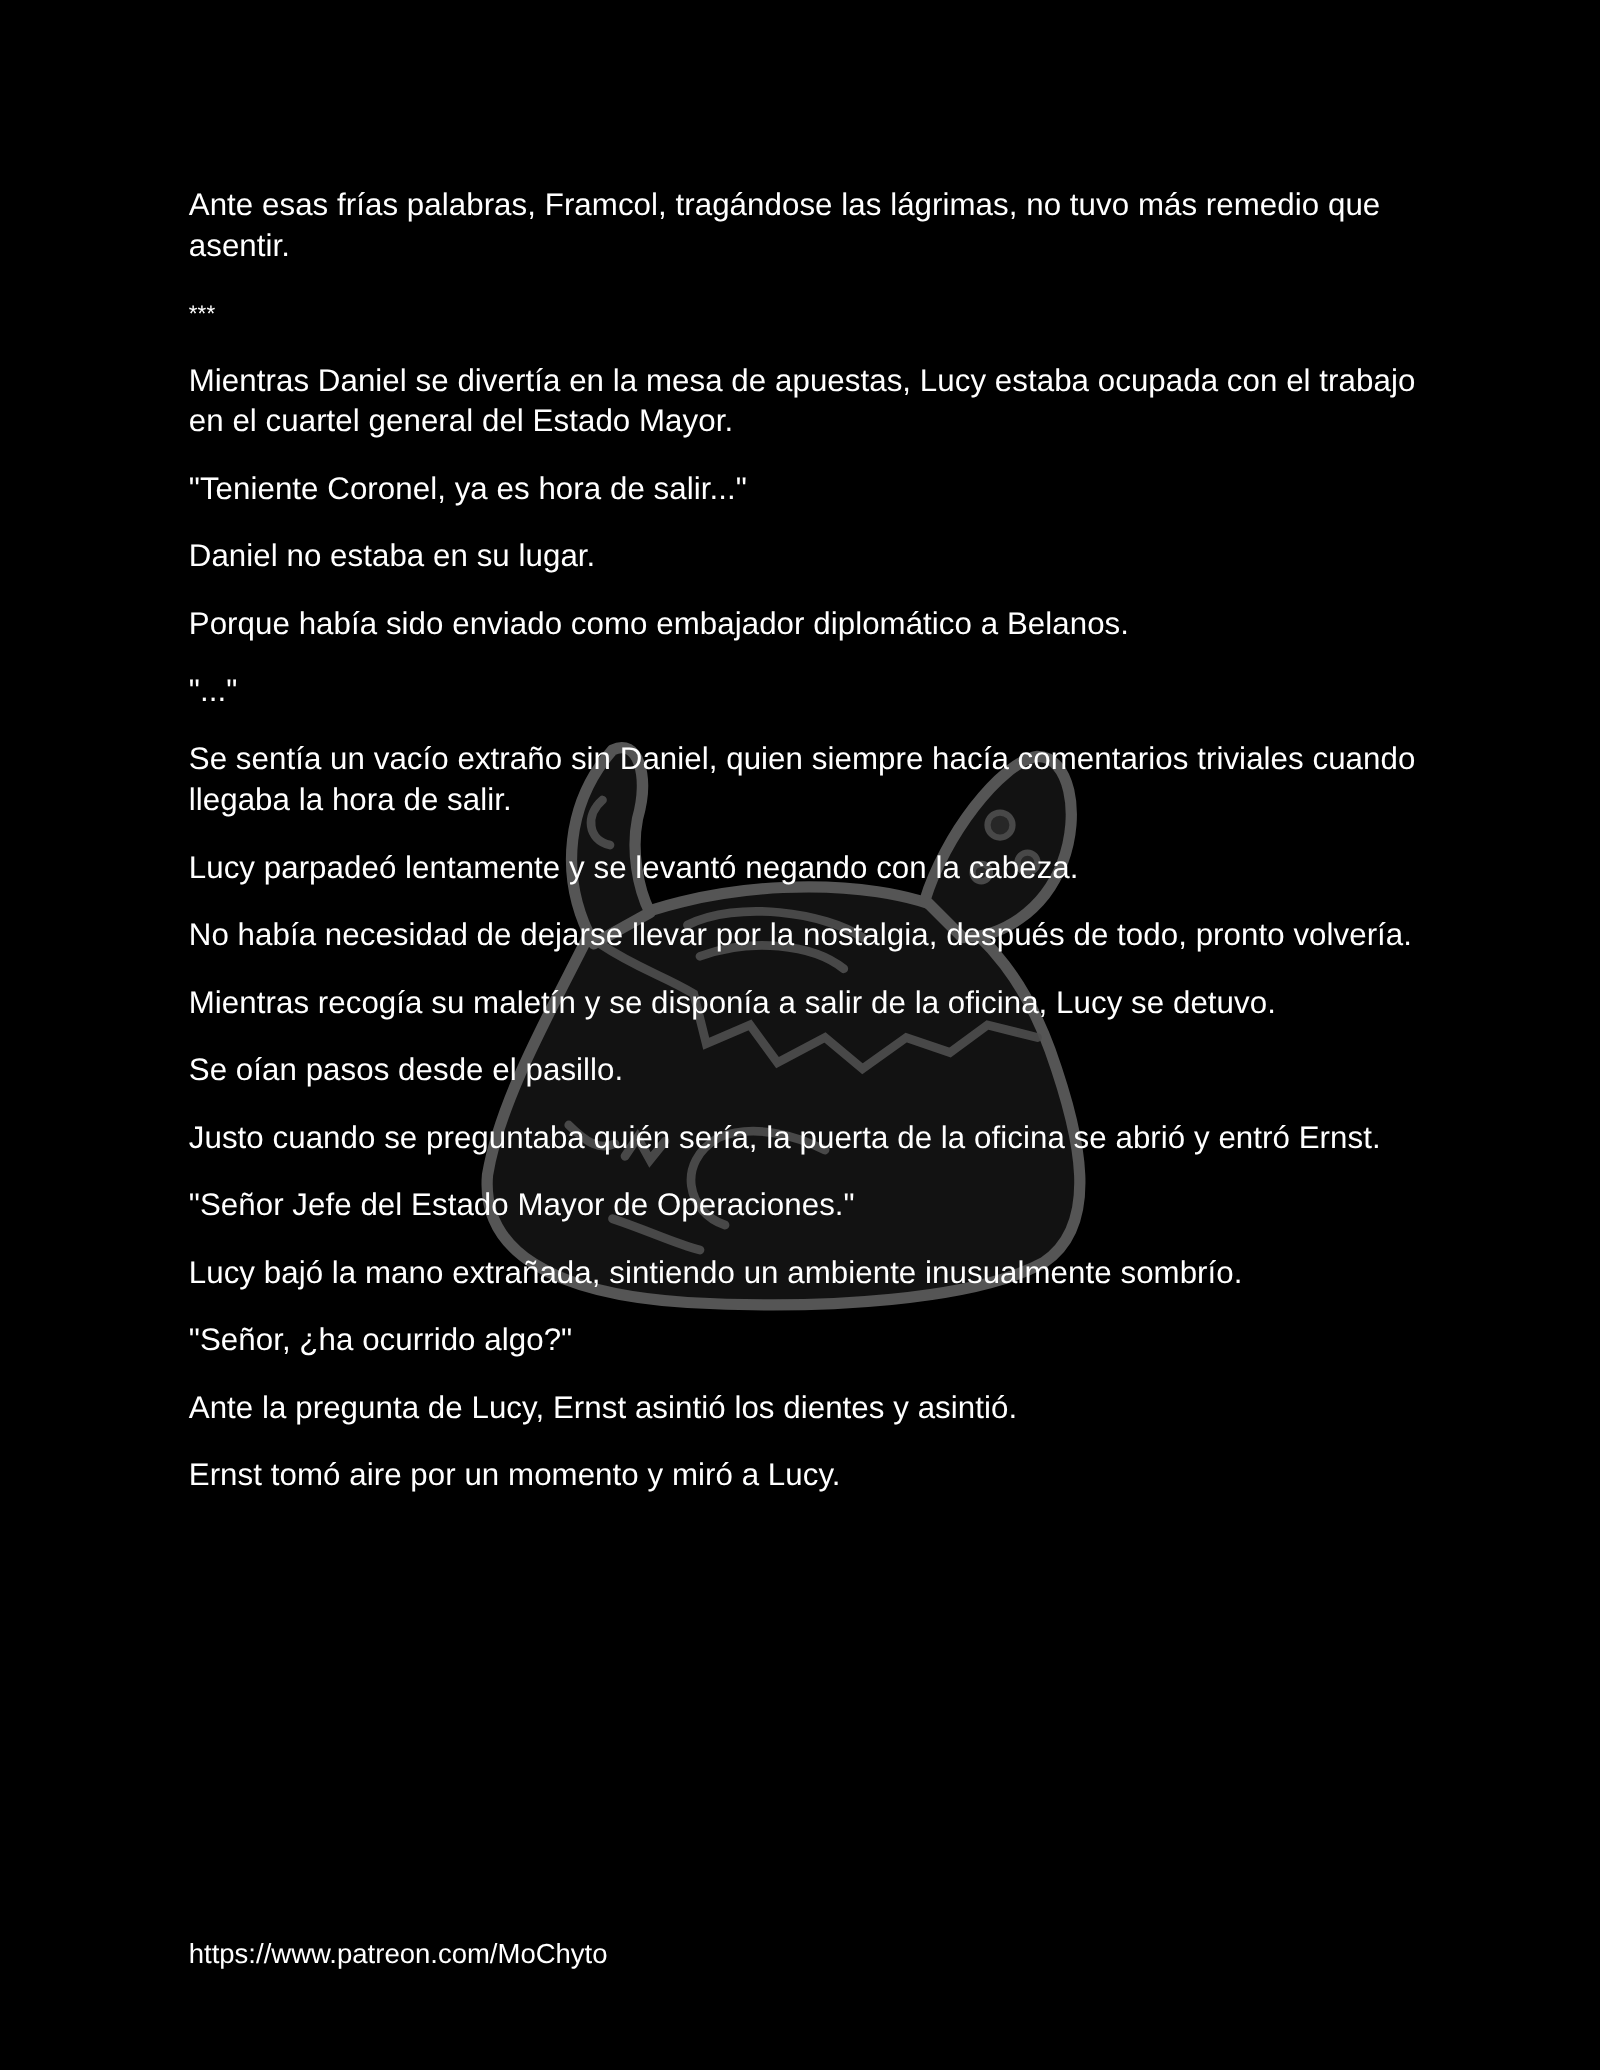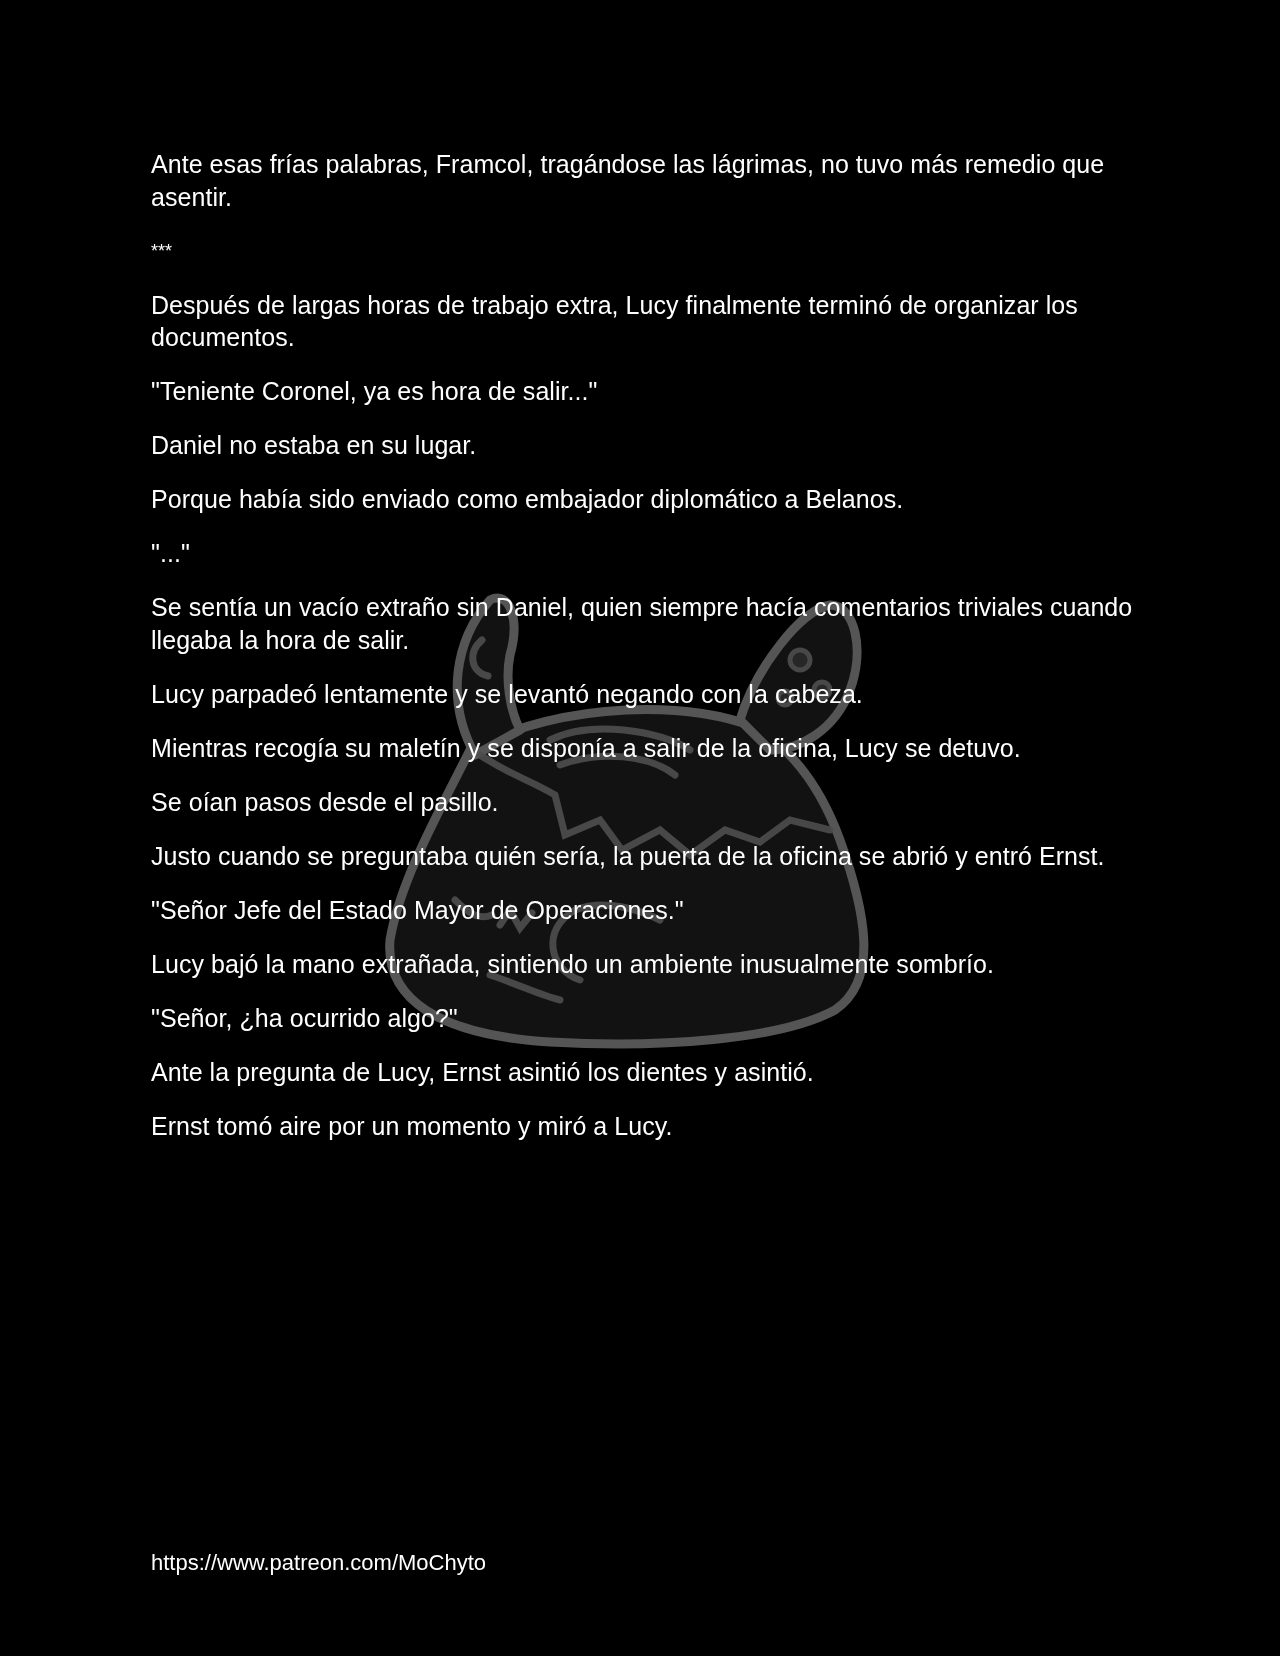--- a/index.html
+++ b/index.html
@@ -83,27 +83,28 @@
   <g fill="#2a2a2a" stroke="#4e4e4e" stroke-width="5" opacity="0.9">
     <circle cx="440" cy="80" r="10"></circle>
     <circle cx="462" cy="110" r="8"></circle>
     <circle cx="425" cy="118" r="7"></circle>
   </g>
 </svg>
 
 <main class="page">
   <p class="para">Ante esas frías palabras, Framcol, tragándose las lágrimas, no tuvo más remedio que asentir.</p>
   <p class="para sep">***</p>
-  <p class="para">Después de largas horas de trabajo extra, Lucy finalmente terminó de organizar los documentos.</p>
+  <p class="para">Mientras Daniel se divertía en la mesa de apuestas, Lucy estaba ocupada con el trabajo en el cuartel general del Estado Mayor.</p>
   <p class="para">"Teniente Coronel, ya es hora de salir..."</p>
   <p class="para">Daniel no estaba en su lugar.</p>
   <p class="para">Porque había sido enviado como embajador diplomático a Belanos.</p>
   <p class="para">"..."</p>
   <p class="para">Se sentía un vacío extraño sin Daniel, quien siempre hacía comentarios triviales cuando llegaba la hora de salir.</p>
   <p class="para">Lucy parpadeó lentamente y se levantó negando con la cabeza.</p>
+  <p class="para">No había necesidad de dejarse llevar por la nostalgia, después de todo, pronto volvería.</p>
   <p class="para">Mientras recogía su maletín y se disponía a salir de la oficina, Lucy se detuvo.</p>
   <p class="para">Se oían pasos desde el pasillo.</p>
   <p class="para">Justo cuando se preguntaba quién sería, la puerta de la oficina se abrió y entró Ernst.</p>
   <p class="para">"Señor Jefe del Estado Mayor de Operaciones."</p>
   <p class="para">Lucy bajó la mano extrañada, sintiendo un ambiente inusualmente sombrío.</p>
   <p class="para">"Señor, ¿ha ocurrido algo?"</p>
   <p class="para">Ante la pregunta de Lucy, Ernst asintió los dientes y asintió.</p>
   <p class="para">Ernst tomó aire por un momento y miró a Lucy.</p>
 </main>
 

